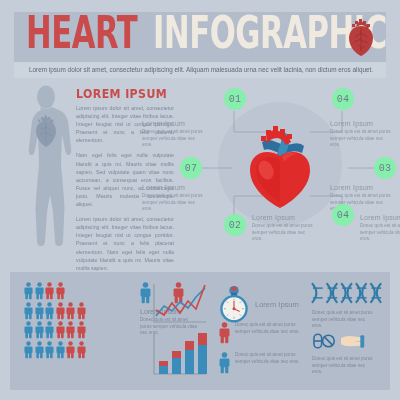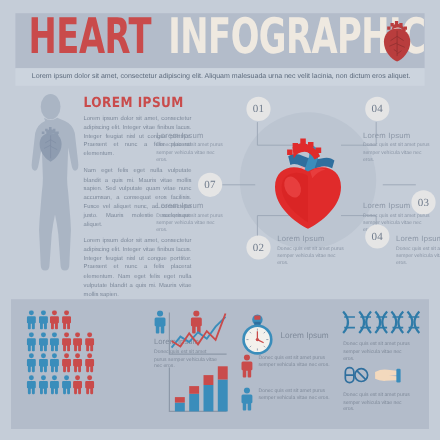--- a/index.html
+++ b/index.html
@@ -61,22 +61,22 @@
   .diagram{position:absolute;left:182px;top:84px;width:216px;height:178px;}
   .diagram-circle{
     position:absolute;left:36px;top:18px;width:124px;height:124px;
     border-radius:50%;background:#bcc5d1;
   }
   .center-heart{position:absolute;left:58px;top:28px;width:80px;height:100px;}
 
   .callout{position:absolute;}
   .cnum{
     position:absolute;width:22px;height:22px;border-radius:50%;
-    background:#e5e5e5;color:#6f7b8c;
-    font-size:10px;font-family:Liberation Serif, serif;
+    background:#86efac;color:#6f7b8c;
+    font-size:10px;font-family:Liberation Mono, monospace;
     display:flex;align-items:center;justify-content:center;
     letter-spacing:0.3px;
   }
   .ctext{position:absolute;width:64px;}
   .ctext h3{
     margin:0 0 2px 0;font-size:7px;font-weight:normal;color:#8b96a6;
     letter-spacing:0.2px;
   }
   .ctext p{margin:0;font-size:4.6px;line-height:6.6px;color:#8b96a6;}
 
@@ -211,21 +211,21 @@
 
     <div class="callout">
       <div class="cnum" style="left:-2px;top:73px;">07</div>
       <div class="ctext" style="left:-40px;top:100px;">
         <h3>Lorem Ipsum</h3>
         <p>Donec quis est sit amet purus semper vehicula vitae nec eros.</p>
       </div>
     </div>
 
     <div class="callout">
-      <div class="cnum" style="left:192px;top:73px;margin-top:16px;">03</div>
+      <div class="cnum" style="left:192px;top:73px;">03</div>
       <div class="ctext" style="left:148px;top:100px;">
         <h3>Lorem Ipsum</h3>
         <p>Donec quis est sit amet purus semper vehicula vitae nec eros.</p>
       </div>
     </div>
 
     <div class="callout">
       <div class="cnum" style="left:42px;top:130px;">02</div>
       <div class="ctext" style="left:70px;top:130px;">
         <h3>Lorem Ipsum</h3>

